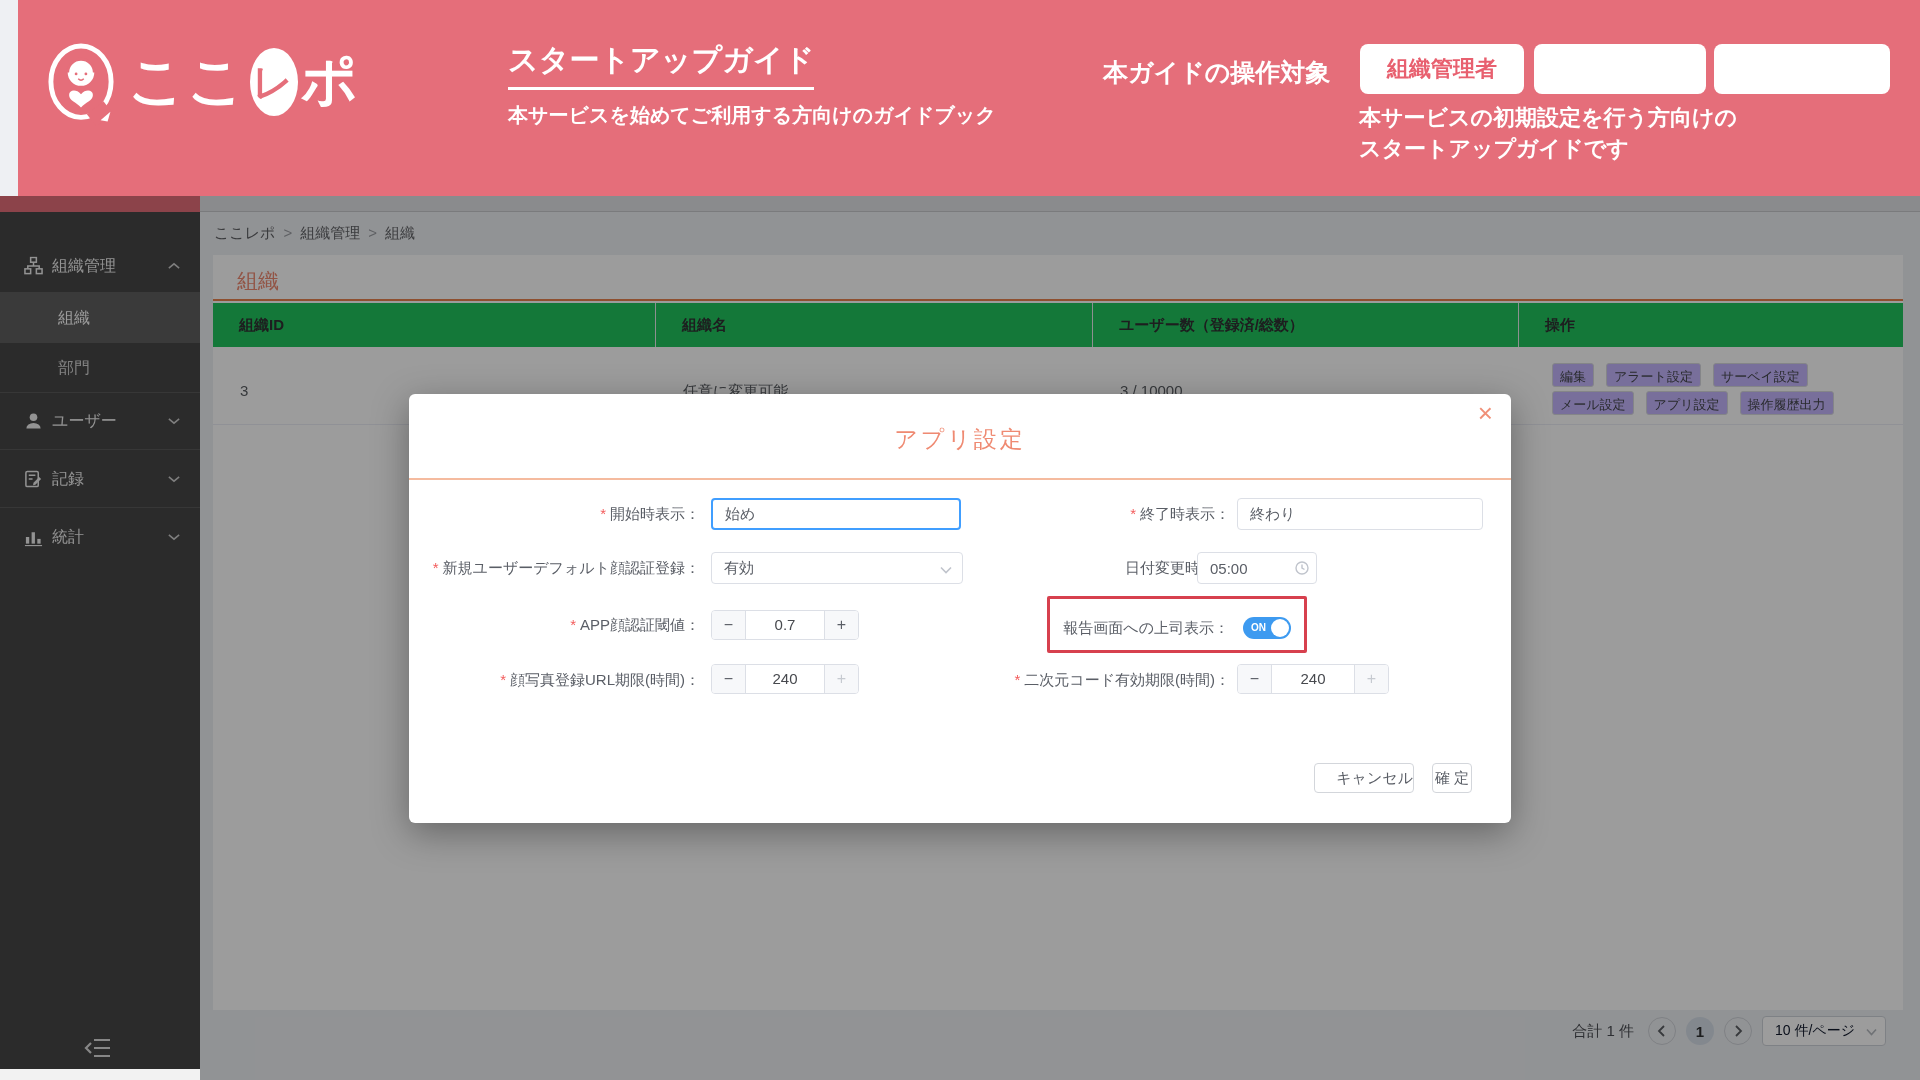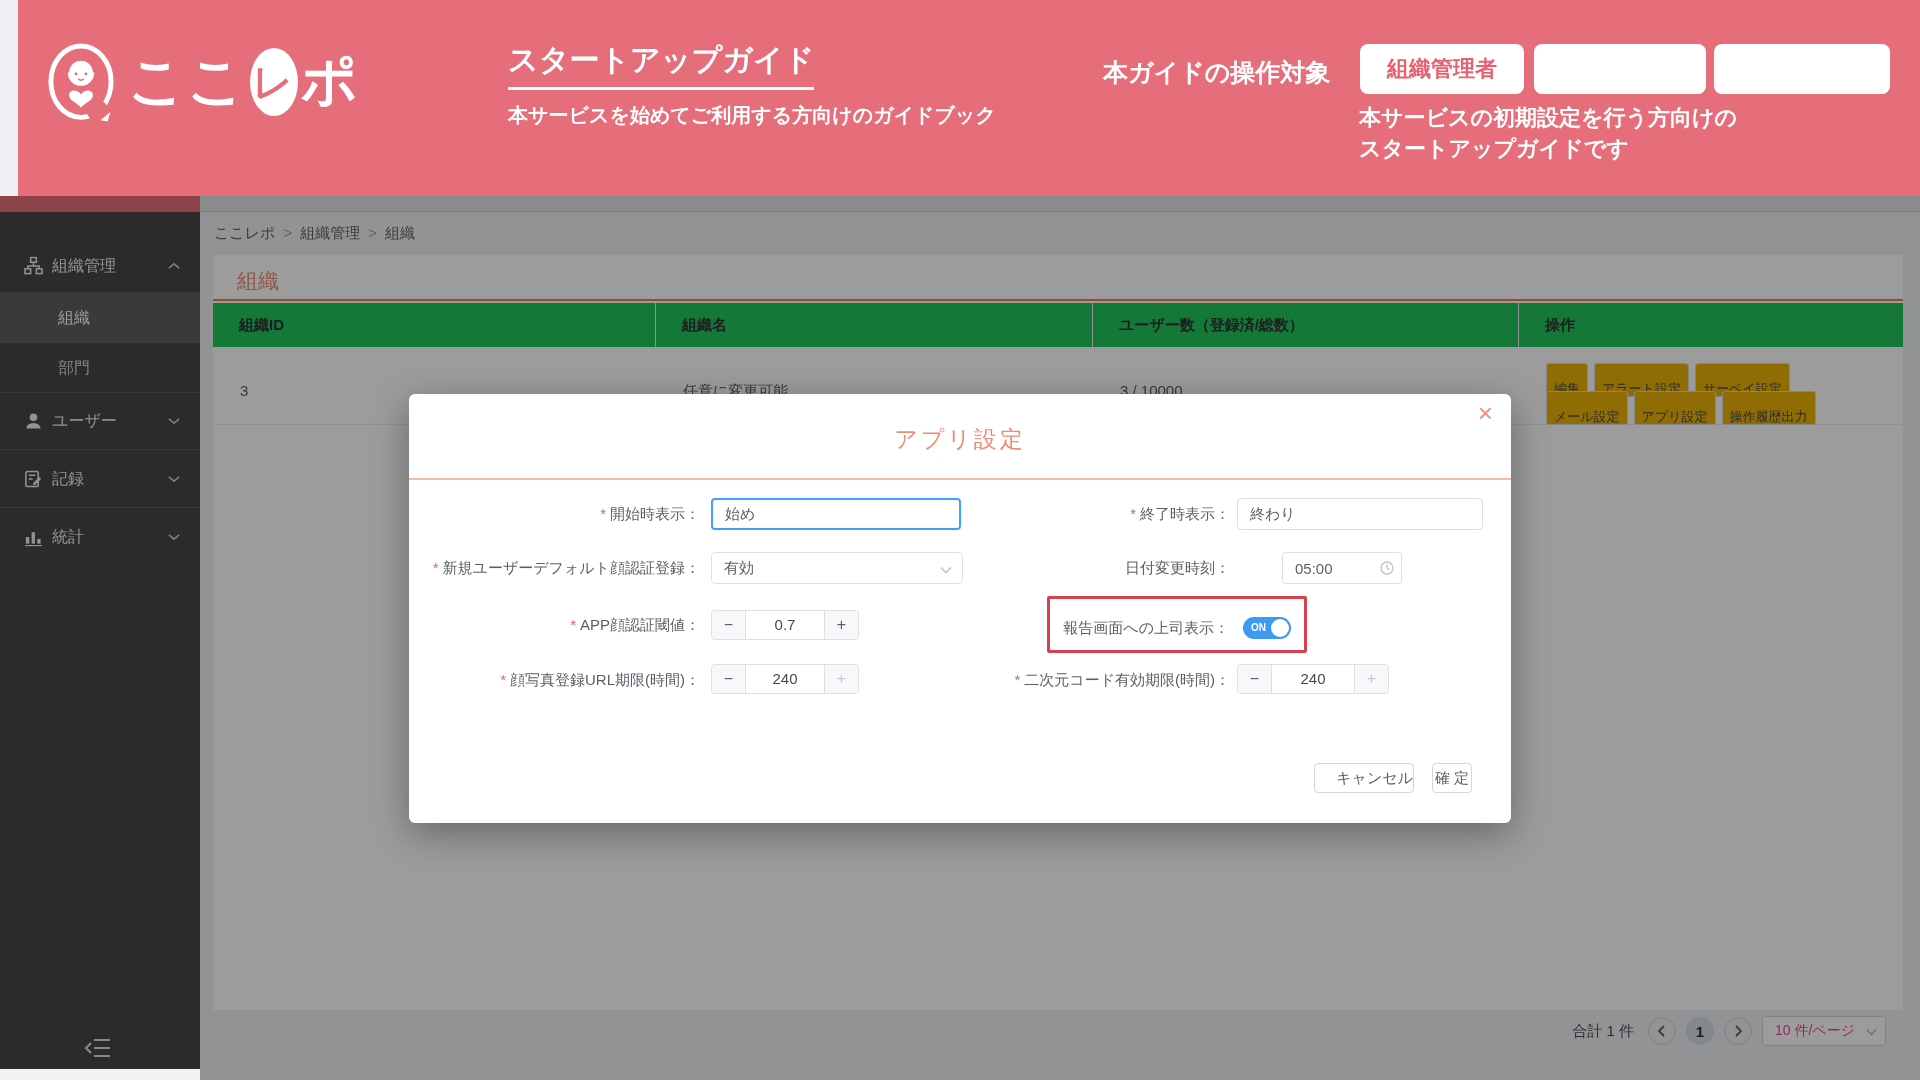--- a/index.html
+++ b/index.html
@@ -57,52 +57,52 @@
   .th2 { width:437px; border-right:1px solid #e9ebee; }
   .th3 { width:426px; border-right:1px solid #e9ebee; }
   .th4 { width:384px; }
   .trow { position:absolute; left:0; top:92px; width:1690px; height:78px; border-bottom:1px solid #ebeef5; font-size:15px; color:#5a5e63; }
   .td1 { position:absolute; left:27px; top:35px; }
   .td2 { position:absolute; left:470px; top:35px; }
   .td3 { position:absolute; left:907px; top:35px; }
   .actions { position:absolute; left:1333px; display:flex; gap:6px; }
   .actions.r1 { top:16px; }
   .actions.r2 { top:44px; }
-  .act-btn { height:24px; border:1px solid #d8dade; border-radius:3px; background:#eab308; font-size:13px;
-    color:#43464a; padding:16px 7px; font-family:inherit; white-space:nowrap; }
+  .act-btn { height:24px; border:1px solid #d8dade; border-radius:3px; background:#c4b5fd; font-size:13px;
+    color:#43464a; padding:4px 7px; font-family:inherit; white-space:nowrap;margin-left:6px; }
 
   
   .pagination { position:absolute; top:820px; right:34px; height:30px; display:flex; align-items:center; gap:10px; }
   .pg-total { font-size:15px; color:#4b4e54; margin-right:4px; }
   .pg-circle { width:28px; height:28px; border-radius:50%; border:1px solid #cfd3d9; background:transparent;
     display:flex; align-items:center; justify-content:center; }
   .pg-cur { background:#d6dfe9; border:none; font-size:15px; font-weight:700; color:#303133; }
   .pg-size { width:124px; height:30px; border:1px solid #cfd3d9; border-radius:4px; background:#fff;
-    font-size:14px; color:#ec4899; display:flex; align-items:center; padding-left:12px; position:relative; }
+    font-size:14px; color:#0f172a; display:flex; align-items:center; padding-left:12px; position:relative; }
   .pg-size svg { position:absolute; right:8px; top:11px; }
 
   
   .overlay { position:absolute; left:0; top:196px; width:1920px; height:884px; background:rgba(0,0,0,0.39); z-index:50; }
   .modal { position:absolute; left:409px; top:394px; width:1102px; height:429px; background:#fff; border-radius:6px;
     box-shadow:0 10px 36px rgba(0,0,0,0.35); z-index:100; }
   .m-close { position:absolute; right:18px; top:6px; font-size:26px; color:#f09078; background:none; border:none; line-height:1; font-family:inherit; }
   .m-title { position:absolute; left:0; top:30px; width:1102px; text-align:center; font-size:23px; color:#ef8a72; letter-spacing:3px; }
   .m-div { position:absolute; left:0; top:84px; width:1102px; border-top:2px solid #f5bb9f; }
   .m-label { position:absolute; font-size:15px; color:#5a5e66; line-height:32px; white-space:nowrap; }
   .m-label .req { color:#f35b5b; margin-right:4px; }
   .lcol { right:811px; }
   .rcol { right:281px; }
   .r1 { top:104px; } .r2 { top:158px; } .r3 { top:215px; } .r4 { top:270px; }
   .inp { position:absolute; height:32px; border:1px solid #dcdfe6; border-radius:4px; font-size:15px;
     color:#5a5e66; padding:0 12px; font-family:inherit; background:#fff; }
   .inp.focus { border:2px solid #409eff; }
   .sel { position:absolute; left:302px; top:158px; width:252px; height:32px; border:1px solid #dcdfe6; border-radius:4px;
     font-size:15px; color:#5a5e66; display:flex; align-items:center; padding-left:12px; }
   .sel svg { position:absolute; right:10px; top:13px; }
-  .time-wrap { position:absolute; left:873px; top:158px; width:120px; height:44px;text-decoration:underline; }
+  .time-wrap { position:absolute; left:788px; top:158px; width:120px; height:44px;text-decoration:underline; }
   .time-wrap input { width:120px; height:32px; border:1px solid #dcdfe6; border-radius:4px; font-size:15px;
     color:#5a5e66; padding:0 26px 0 12px; font-family:inherit; }
   .time-wrap svg { position:absolute; right:8px; top:9px; }
   .stepper { position:absolute; height:30px; border:1px solid #dcdfe6; border-radius:4px; display:flex; overflow:hidden; background:#fff; }
   .st-l { left:302px; width:148px; }
   .st-r { left:828px; width:152px; }
   .st3 { top:216px; } .st4 { top:270px; }
   .st-btn { width:34px; background:#f7f8fa; border:none; font-size:16px; color:#5a5e66; line-height:28px; text-align:center; font-family:inherit; }
   .st-minus { border-right:1px solid #dcdfe6; }
   .st-plus { border-left:1px solid #dcdfe6; }

